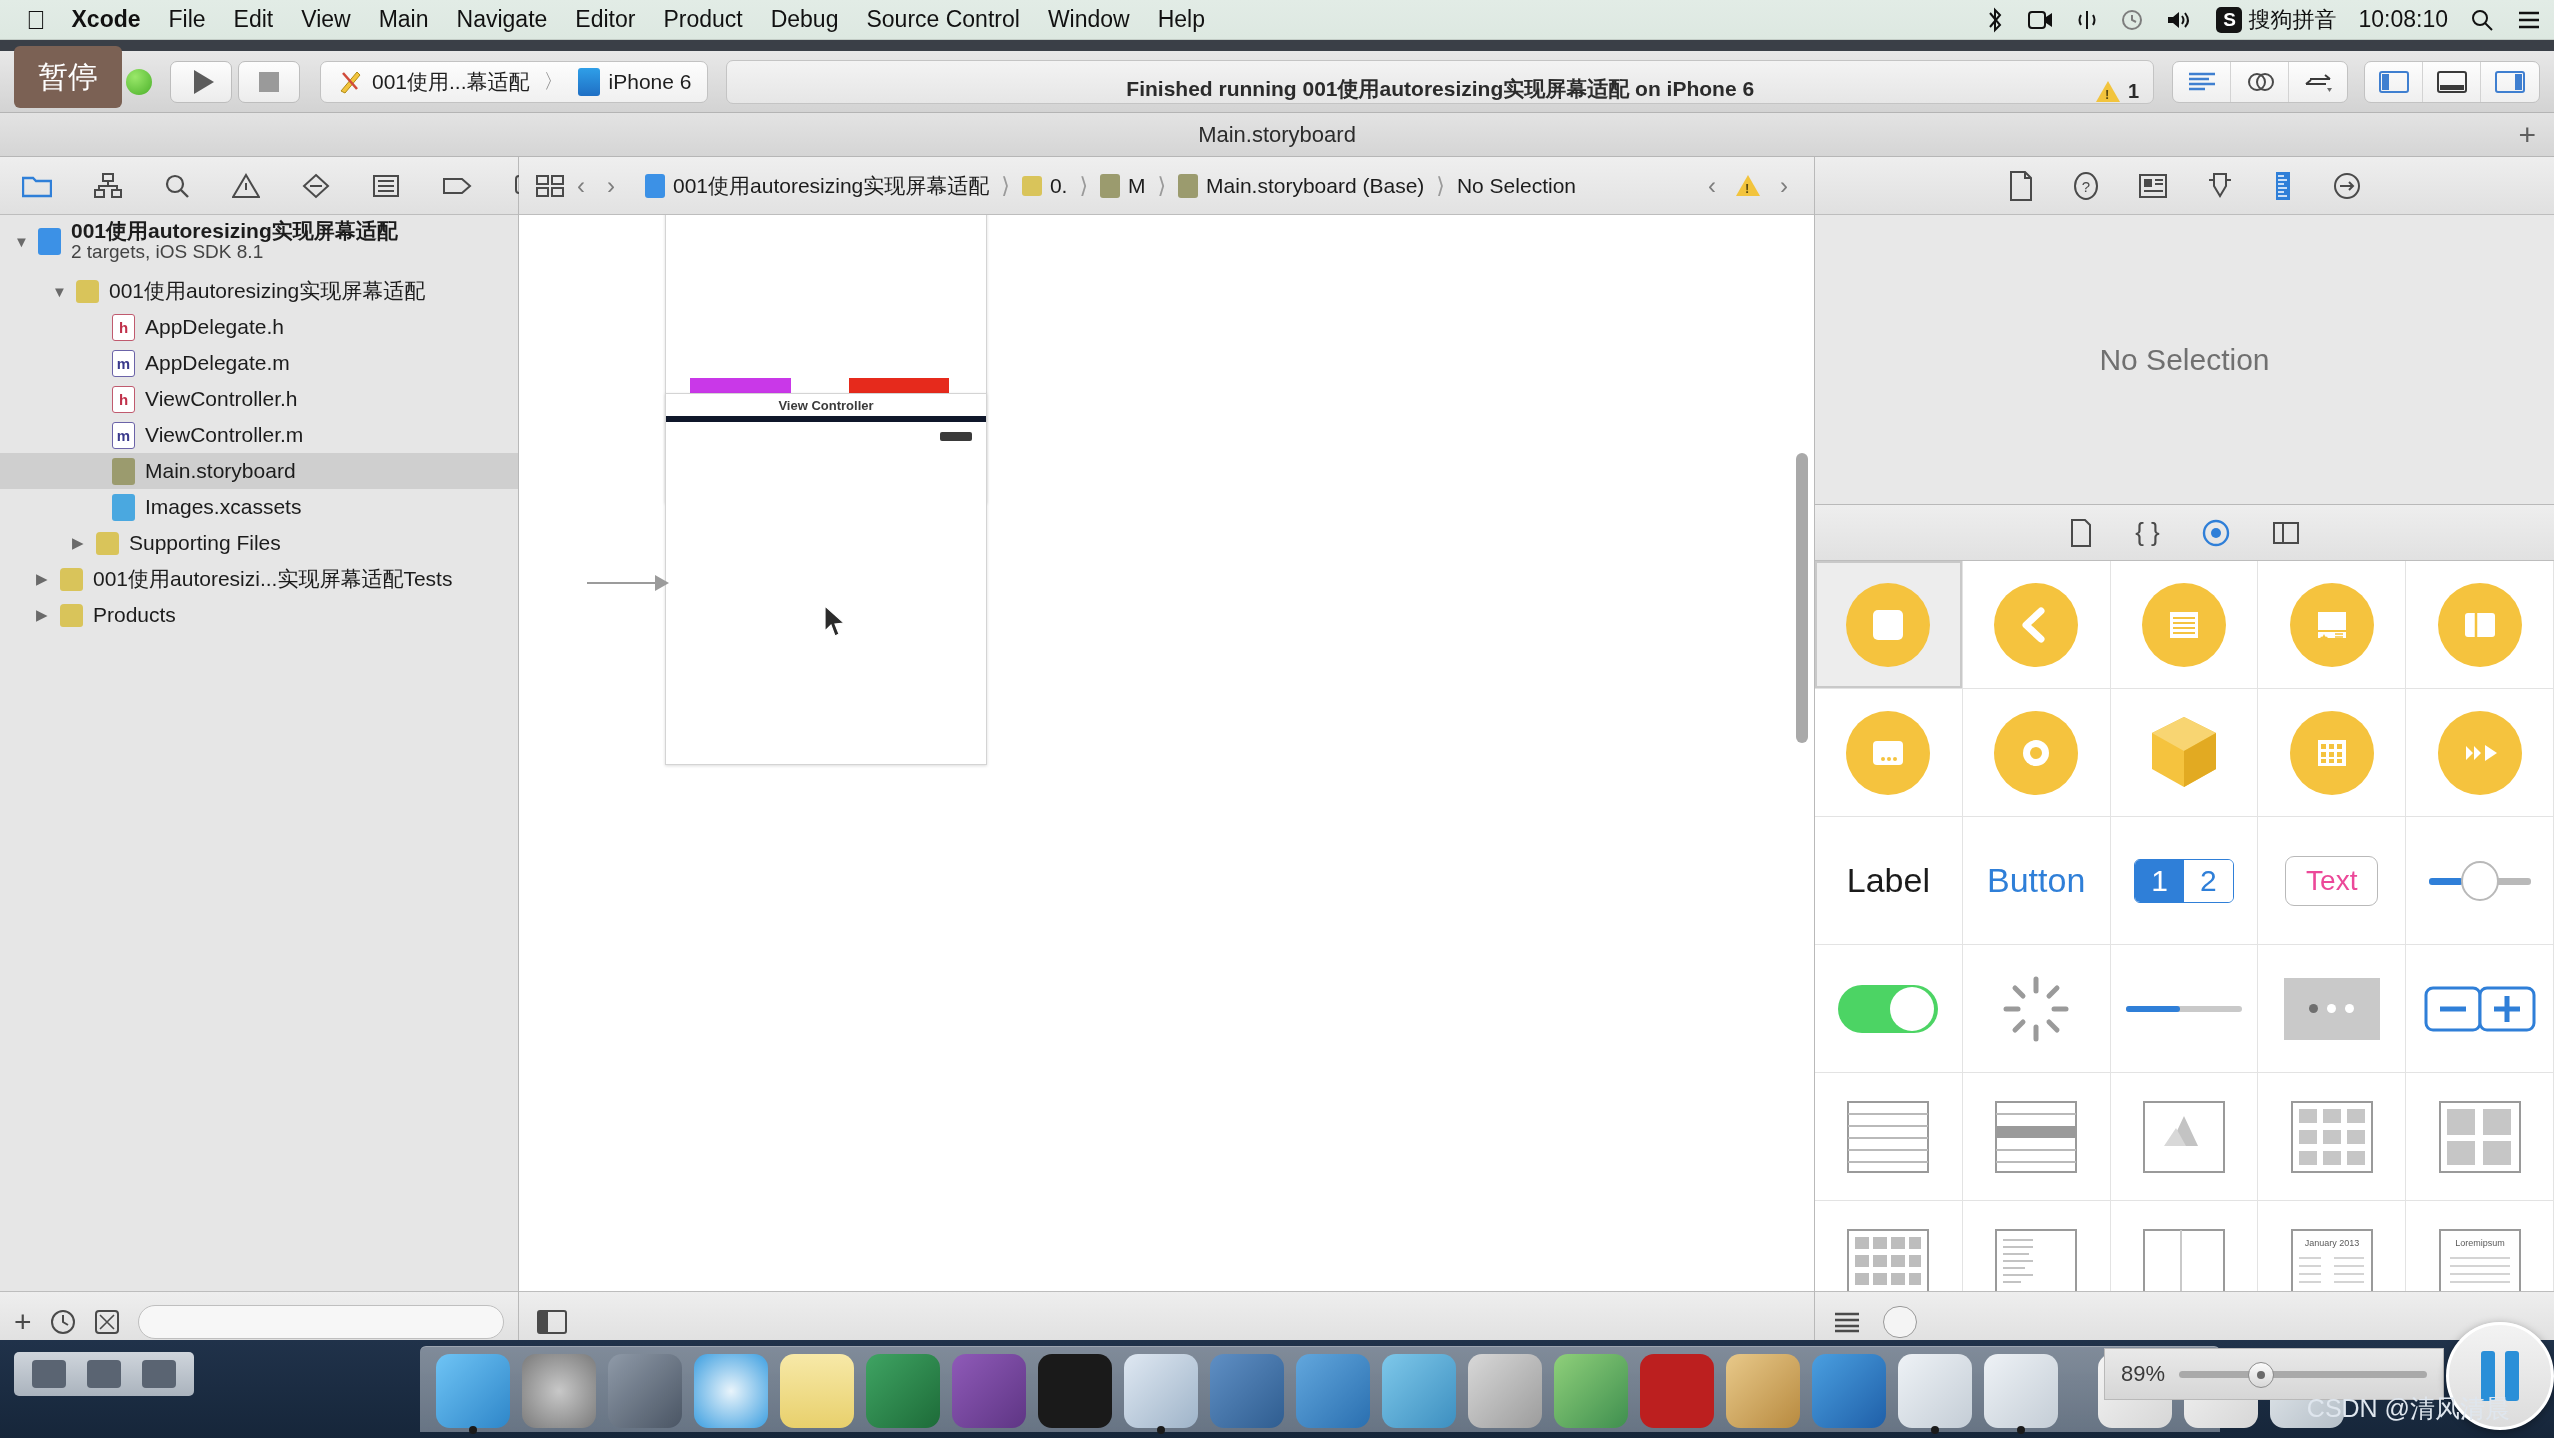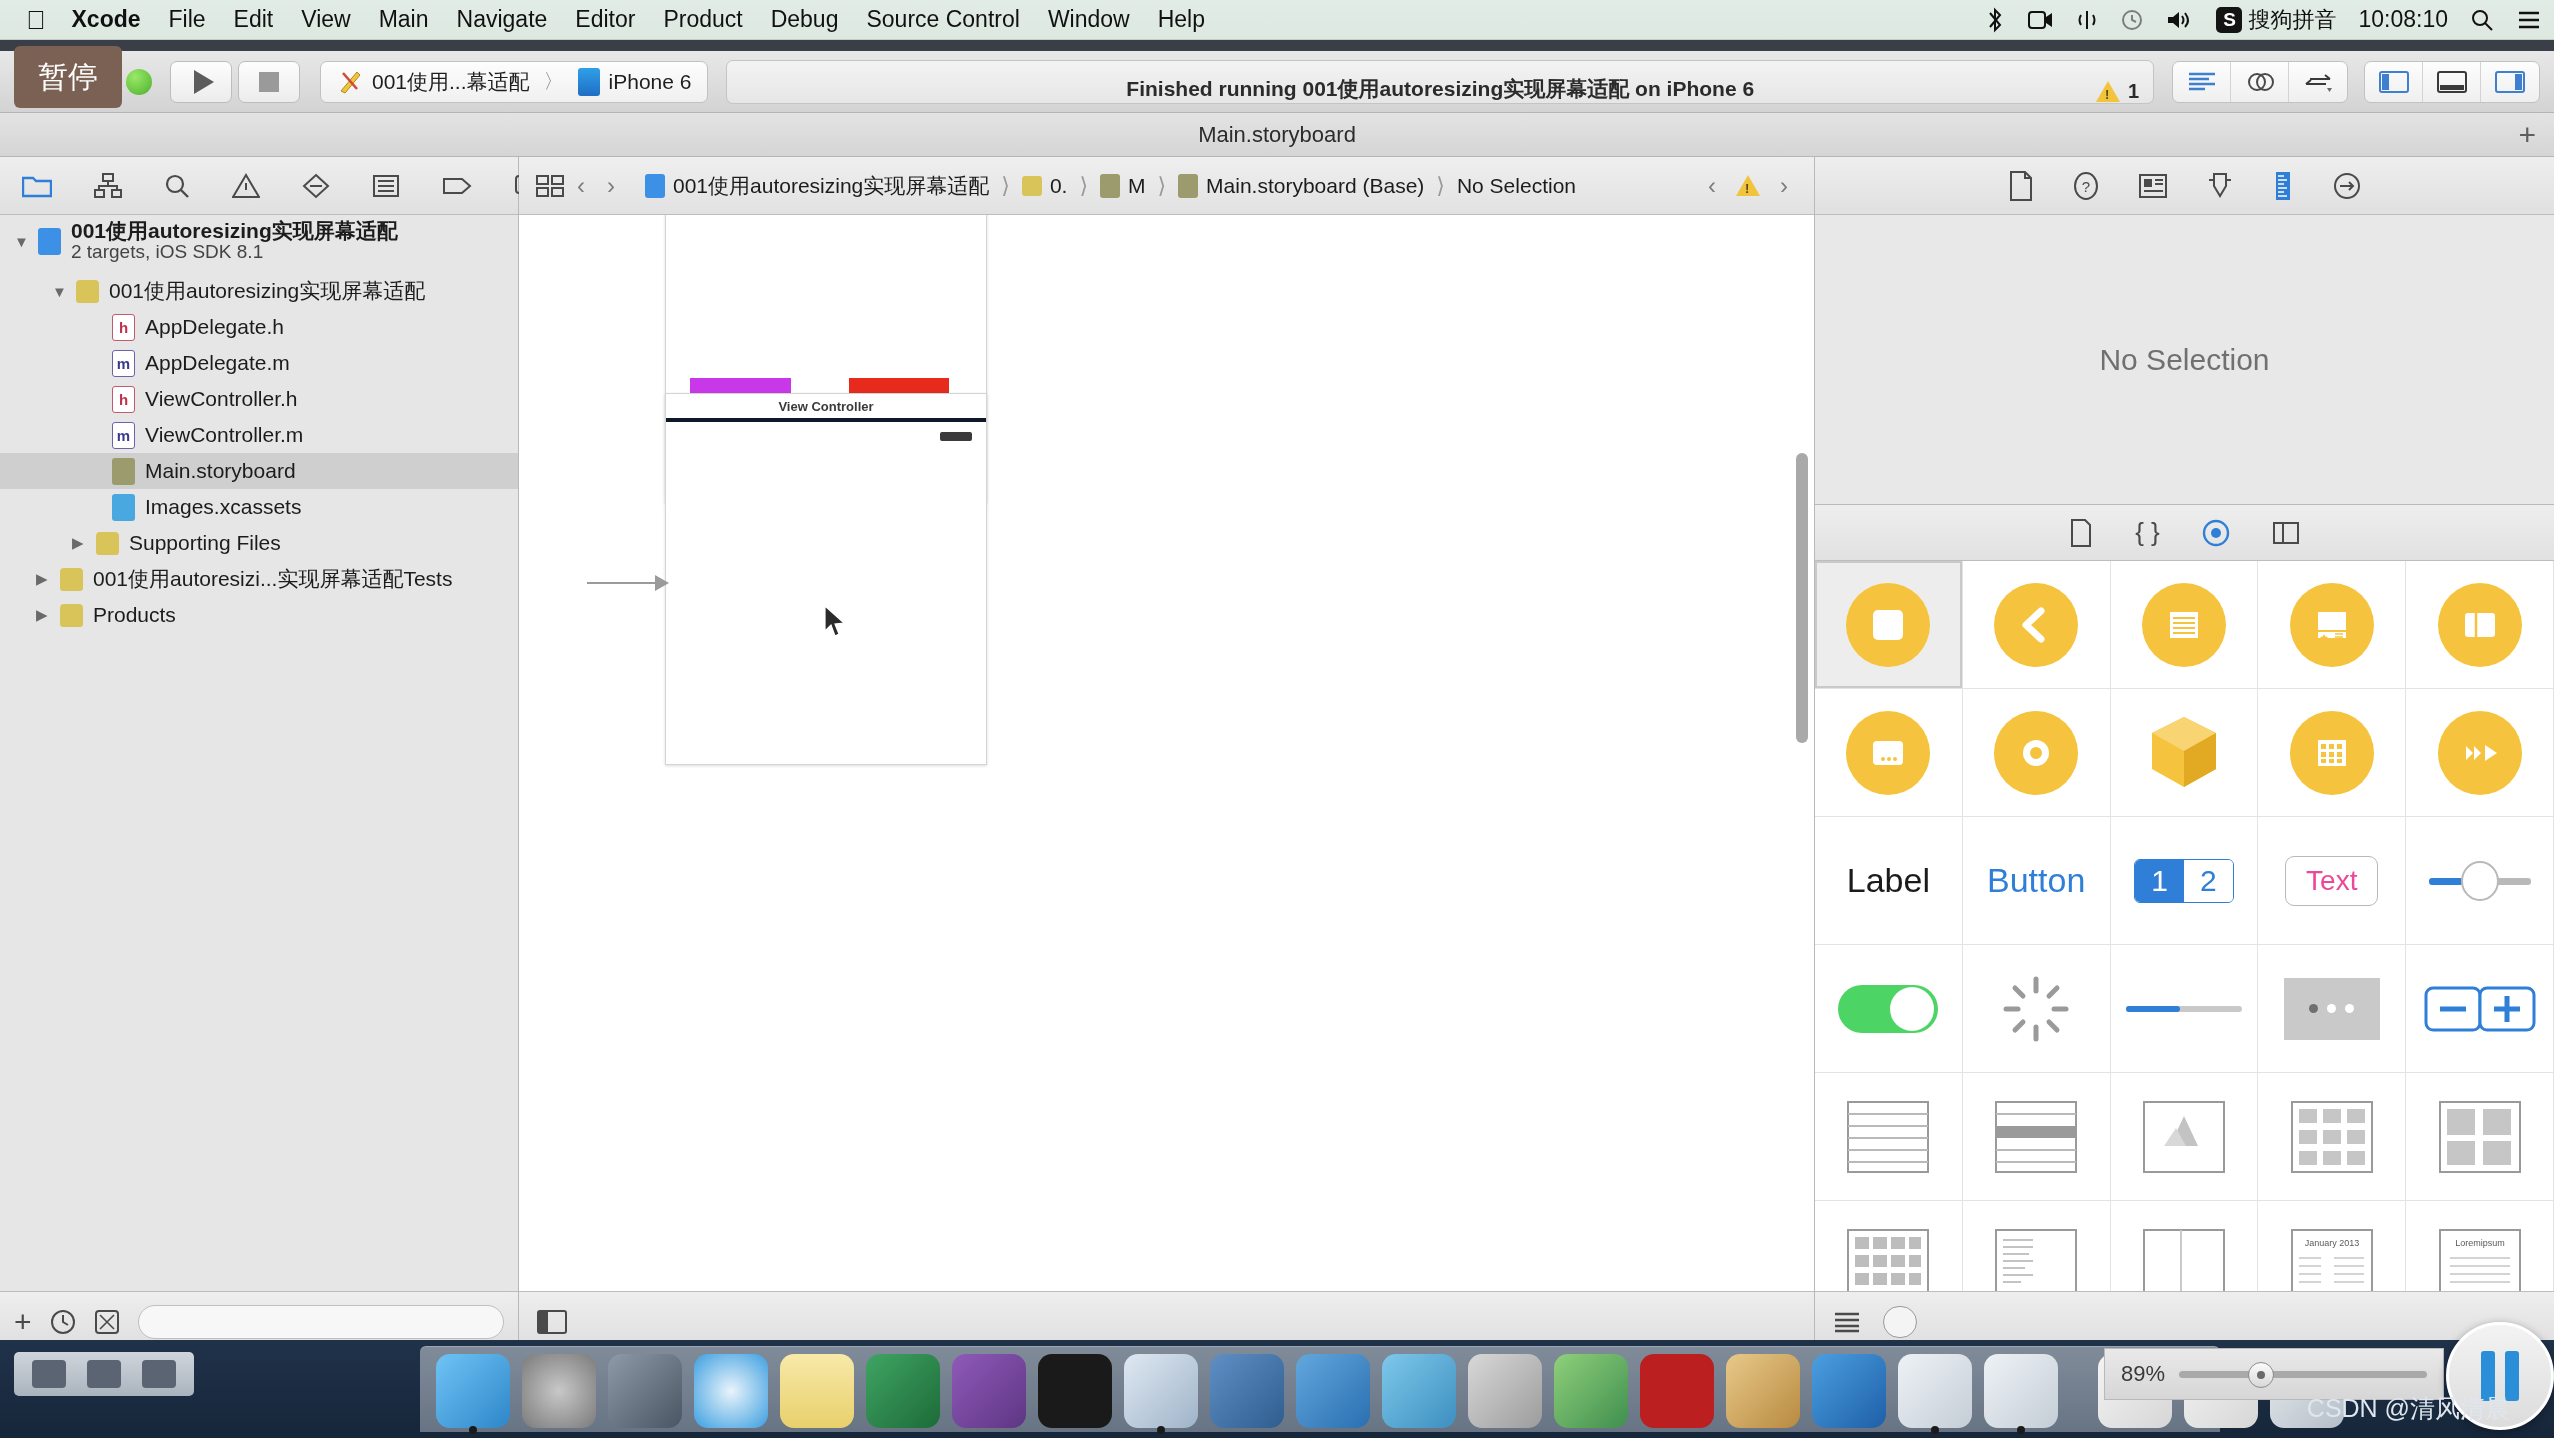--- a/index.html
+++ b/index.html
@@ -145,21 +145,21 @@
   .jb-icon.sb{ background:#9b9b6e;border-radius:3px;}
   .chev{ color:#7d7d7d; font-size:24px; padding:0 10px;}
   .canvas{ flex:1; background:#ffffff; position:relative; overflow:hidden;}
   .ib-scene{
     position:absolute; background:#fff; border:1px solid #d4d4d4;
     box-shadow:0 1px 3px rgba(0,0,0,.14);
   }
   .sq-purple{ position:absolute; background:#c938e8; }
   .sq-red{ position:absolute; background:#e62a1c; }
   .vc-header{
-    height:28px; border-bottom:4px solid #0f172a; display:flex;
+    height:28px; border-bottom:6px solid #0f172a; display:flex;
     align-items:center; justify-content:center; font-size:13px; color:#3a3a3a; font-weight:bold;
   }
   .vc-statusblob{ position:absolute; right:14px; top:38px; width:32px;height:9px;background:#3a3a3a;border-radius:2px;}
   .entry-arrow{ position:absolute; display:flex; align-items:center; color:#9b9b9b;}
   .entry-arrow .line{ width:68px;height:2px;background:#9b9b9b;}
   .entry-arrow .head{ width:0;height:0;border-left:14px solid #9b9b9b;
     border-top:8px solid transparent;border-bottom:8px solid transparent;}
   .vscroll{ position:absolute; right:6px; width:12px; border-radius:6px; background:#a9a9a9;}
   .editor-bottom{
     height:60px; border-top:1px solid #bdbdbd;

